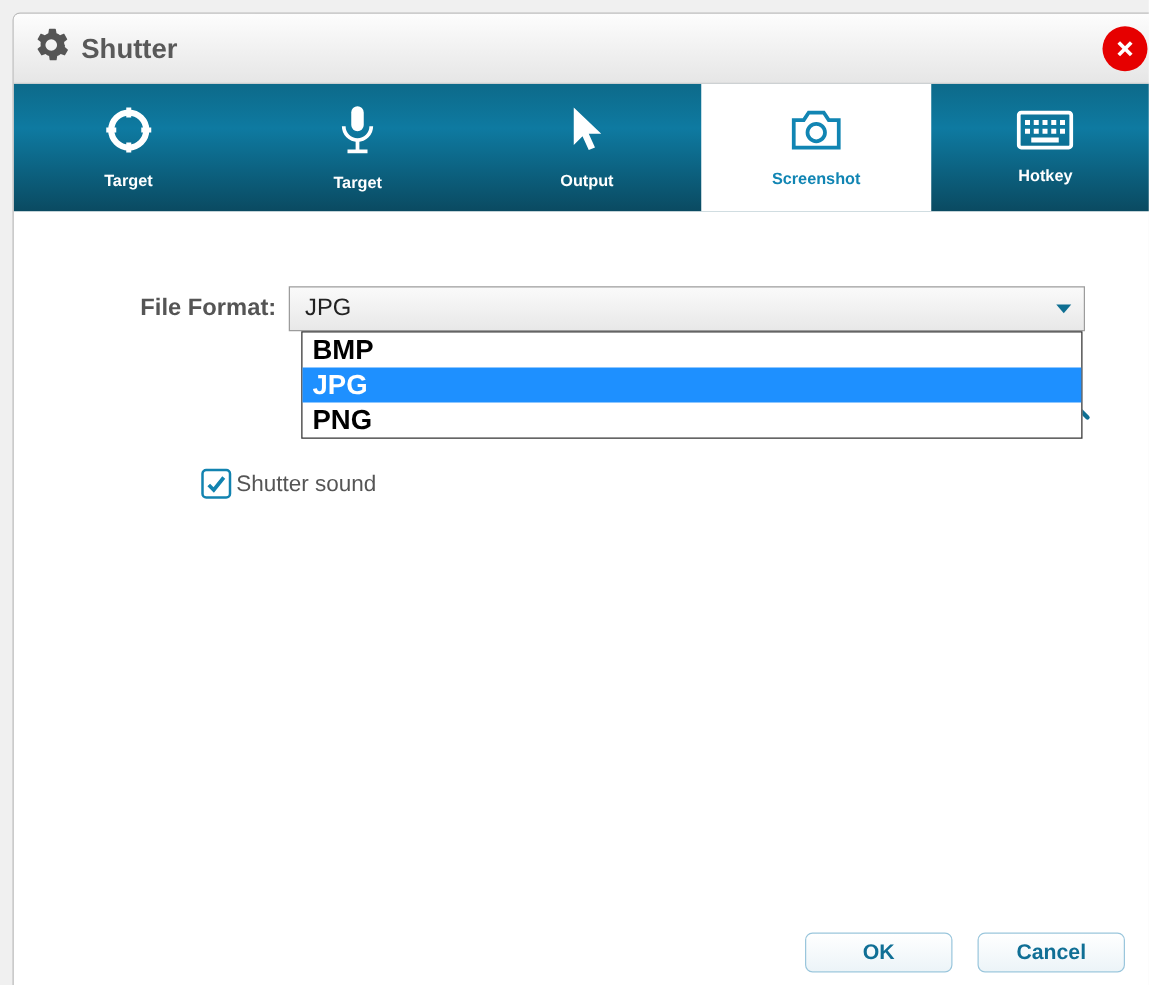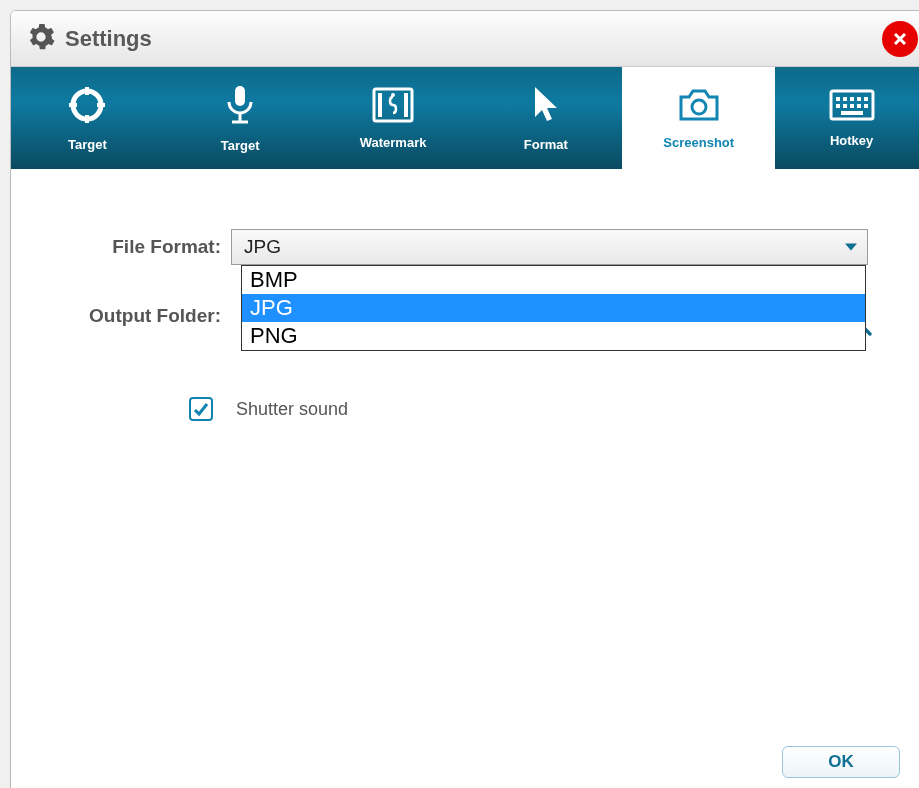--- a/index.html
+++ b/index.html
@@ -123,36 +123,37 @@
       background: #fff;
       border: 1px solid #333;
       z-index: 20;
     }
     .dropdown-item {
       font-size: 22px;
       padding: 0px 8px;
       color: #000;
       cursor: pointer;
       line-height: 28px;
+      font-weight: bold;
     }
     .dropdown-item.highlight {
       background: #1e90ff;
       color: #fff;
     }
     .output-row { position: relative; }
     .search-btn {
       position: absolute;
       right: -5px;
       top: 2px;
     }
     .checkbox-row {
-      margin-left: 118px;
-      display: flex;
-      align-items: center;
-      gap: 23px;
+      margin-left: 90px;
+      display: flex;
+      align-items: center;
+      gap: 4px;
       font-size: 18px;
       color: #555;
     }
     .checkbox {
       width: 24px; height: 24px;
       border: 2px solid #1283b0;
       border-radius: 4px;
       display: flex;
       align-items: center;
       justify-content: center;
@@ -187,21 +188,21 @@
 <body>
 
 <div class="window">
 
   <div class="title-bar">
     <span class="gear-icon">
       <svg width="28" height="28" viewBox="0 0 24 24">
           <path fill="#555" d="M12 8a4 4 0 100 8 4 4 0 000-8zm9.4 4c0 .5 0 1-.1 1.4l2 1.6c.2.1.2.4.1.6l-1.9 3.3c-.1.2-.4.3-.6.2l-2.4-1a7.6 7.6 0 01-2.4 1.4l-.4 2.6c0 .2-.2.4-.5.4h-3.8c-.2 0-.4-.2-.5-.4l-.4-2.6c-.9-.3-1.7-.8-2.4-1.4l-2.4 1c-.2.1-.5 0-.6-.2L2.7 15c-.1-.2-.1-.5.1-.6l2-1.6c0-.4-.1-.9-.1-1.4s0-1 .1-1.4l-2-1.6c-.2-.1-.2-.4-.1-.6l1.9-3.3c.1-.2.4-.3.6-.2l2.4 1c.7-.6 1.5-1 2.4-1.4l.4-2.6c0-.2.2-.4.5-.4h3.8c.2 0 .4.2.5.4l.4 2.6c.9.3 1.7.8 2.4 1.4l2.4-1c.2-.1.5 0 .6.2l1.9 3.3c.1.2.1.5-.1.6l-2 1.6c.1.4.1.9.1 1.4z"></path>
         </svg>
     </span>
-    <span class="title-text">Settings</span>
+    <span class="title-text">Shutter</span>
     <div class="close-btn">
       <svg width="18" height="18" viewBox="0 0 18 18">
           <line x1="4" y1="4" x2="14" y2="14"></line>
           <line x1="14" y1="4" x2="4" y2="14"></line>
         </svg>
     </div>
   </div>
 
   <div class="tab-bar">
     <div class="tab">
@@ -217,34 +218,24 @@
     <div class="tab">
       <span><svg width="36" height="42" viewBox="0 0 36 42">
             <rect x="13" y="2" width="10" height="20" rx="5" fill="currentColor"></rect>
             <path d="M7 18 a11 11 0 0 0 22 0" fill="none" stroke="currentColor" stroke-width="3"></path>
             <line x1="18" y1="29" x2="18" y2="38" stroke="currentColor" stroke-width="3"></line>
             <line x1="10" y1="38" x2="26" y2="38" stroke="currentColor" stroke-width="3"></line>
           </svg></span>
       <span class="tab-label">Target</span>
     </div>
     <div class="tab">
-      <span><svg width="42" height="36" viewBox="0 0 42 36">
-            <rect x="2" y="2" width="38" height="32" rx="2" fill="none" stroke="currentColor" stroke-width="3"></rect>
-            <rect x="6" y="6" width="4" height="24" fill="currentColor"></rect>
-            <rect x="32" y="6" width="4" height="24" fill="currentColor"></rect>
-            <path d="M21 10 C17 10 17 18 21 18 C25 18 25 26 21 26" fill="none" stroke="currentColor" stroke-width="2.5"></path>
-            <circle cx="21" cy="8" r="2" fill="currentColor"></circle>
-          </svg></span>
-      <span class="tab-label">Watermark</span>
-    </div>
-    <div class="tab">
       <span><svg width="30" height="40" viewBox="0 0 30 40">
             <path d="M4 2 L4 32 L11 25 L16 36 L21 34 L16 23 L26 23 Z" fill="currentColor"></path>
           </svg></span>
-      <span class="tab-label">Format</span>
+      <span class="tab-label">Output</span>
     </div>
     <div class="tab active">
       <span><svg width="44" height="36" viewBox="0 0 44 36">
             <path d="M4 10 L12 10 L16 4 L28 4 L32 10 L40 10 L40 32 L4 32 Z" fill="none" stroke="currentColor" stroke-width="3"></path>
             <circle cx="22" cy="20" r="7" fill="none" stroke="currentColor" stroke-width="3"></circle>
           </svg></span>
       <span class="tab-label">Screenshot</span>
     </div>
     <div class="tab">
       <span><svg width="46" height="32" viewBox="0 0 46 32">
@@ -274,21 +265,20 @@
         <span class="caret"></span>
       </div>
       <div class="dropdown-list">
         <div class="dropdown-item">BMP</div>
         <div class="dropdown-item highlight">JPG</div>
         <div class="dropdown-item">PNG</div>
       </div>
     </div>
 
     <div class="form-row output-row">
-      <div class="form-label">Output Folder:</div>
       <div style="flex:1;"></div>
       <span class="search-btn">
         <svg width="30" height="30" viewBox="0 0 30 30">
             <circle cx="12" cy="12" r="8" fill="none" stroke="#0f6f92" stroke-width="3"></circle>
             <line x1="18" y1="18" x2="27" y2="27" stroke="#0f6f92" stroke-width="3.5" stroke-linecap="round"></line>
           </svg>
       </span>
     </div>
 
     <div style="height:30px;"></div>
@@ -299,15 +289,16 @@
             <polyline points="3,10 7,14 15,4"></polyline>
           </svg>
       </div>
       <span>Shutter sound</span>
     </div>
 
   </div>
 
   <div class="footer">
     <div class="btn">OK</div>
+    <div class="btn">Cancel</div>
   </div>
 
 </div>
 
 </body></html>

